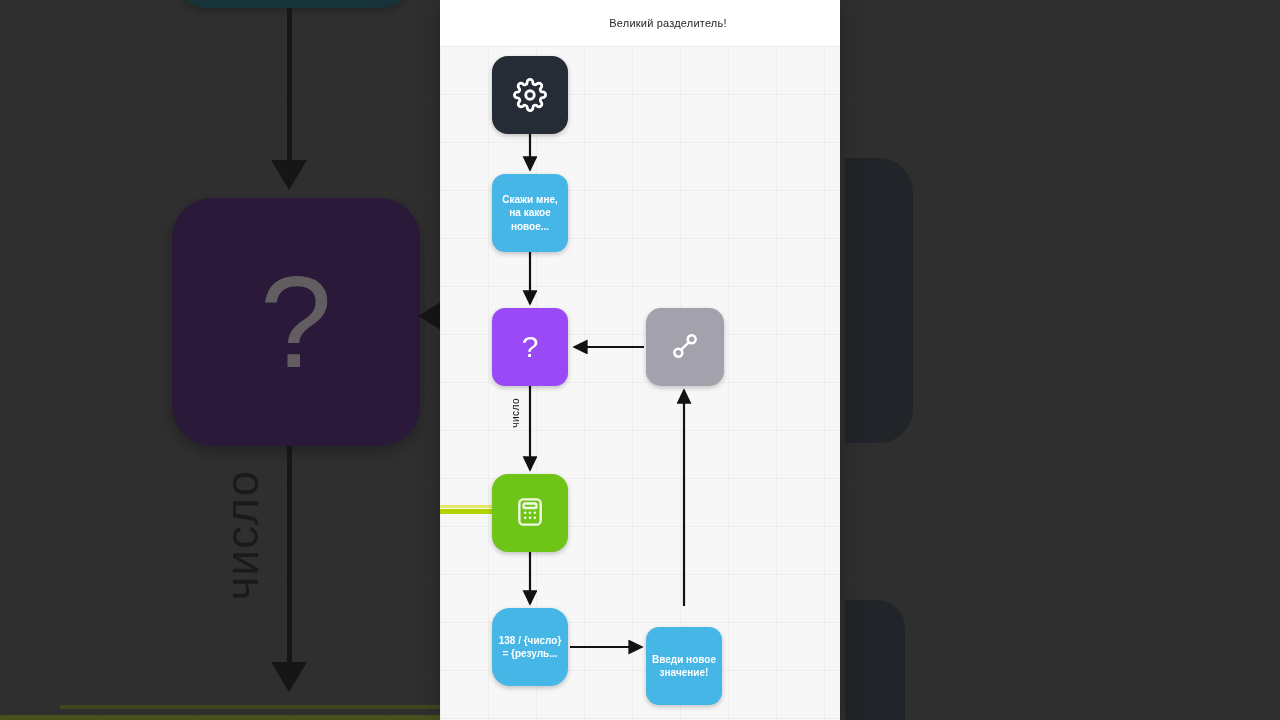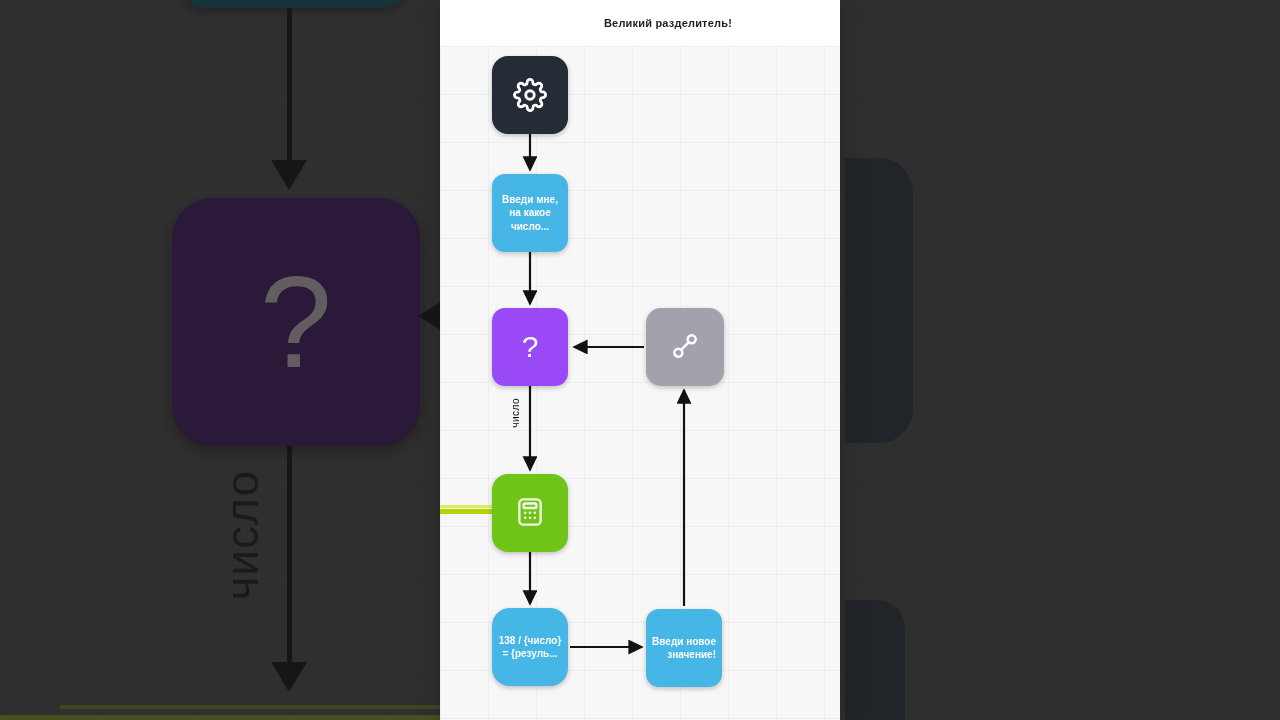--- a/index.html
+++ b/index.html
@@ -168,21 +168,21 @@
     left: 0; top: 0;
     width: 400px; height: 46px;
     background: #ffffff;
     display: flex;
     align-items: center;
     justify-content: center;
     z-index: 6;
   }
   .topbar-title {
     font-size: 11px;
-    font-weight: 700;
+    font-weight: 400;
     color: #1f1f23;
     letter-spacing: 0.2px;
     padding-left: 56px;
     text-align: center;
   }
 
   .canvas {
     position: absolute;
     left: 0; top: 46px;
     width: 400px; height: 674px;
@@ -221,21 +221,21 @@
     padding: 4px 6px;
     word-break: break-word;
   }
 
   .n-start  { left: 52px;  top: 10px;  width: 76px; height: 78px; background: #262c35; border-radius: 16px; }
   .n-say    { left: 52px;  top: 128px; width: 76px; height: 78px; background: #45b6e6; }
   .n-ask    { left: 52px;  top: 262px; width: 76px; height: 78px; background: #9a49f6; }
   .n-conn   { left: 206px; top: 262px; width: 78px; height: 78px; background: #a3a1ab; border-radius: 15px; }
   .n-calc   { left: 52px;  top: 428px; width: 76px; height: 78px; background: #6ec417; border-radius: 16px; }
   .n-result { left: 52px;  top: 562px; width: 76px; height: 78px; background: #45b6e6; border-radius: 18px; }
-  .n-again  { left: 206px; top: 563px; width: 76px; height: 78px; background: #45b6e6; text-align: right; }
+  .n-again  { left: 206px; top: 581px; width: 76px; height: 78px; background: #45b6e6; }
 
   .icon-wrap { width: 34px; height: 34px; display: block; }
 
   
   .edge-label {
     position: absolute;
     z-index: 3;
     color: #111;
     font-size: 10px;
     font-weight: 400;
@@ -331,21 +331,21 @@
       <div class="node n-start">
         <span class="icon-wrap">
           <svg viewBox="0 0 24 24" width="34" height="34" fill="none" stroke="#ffffff" stroke-width="2" stroke-linecap="round" stroke-linejoin="round">
             <path d="M19.4 15a1.65 1.65 0 0 0 .33 1.82l.06.06a2 2 0 1 1-2.83 2.83l-.06-.06a1.65 1.65 0 0 0-1.82-.33 1.65 1.65 0 0 0-1 1.51V21a2 2 0 1 1-4 0v-.09A1.65 1.65 0 0 0 9 19.4a1.65 1.65 0 0 0-1.82.33l-.06.06a2 2 0 1 1-2.83-2.83l.06-.06A1.65 1.65 0 0 0 4.6 15a1.65 1.65 0 0 0-1.51-1H3a2 2 0 1 1 0-4h.09A1.65 1.65 0 0 0 4.6 9a1.65 1.65 0 0 0-.33-1.82l-.06-.06a2 2 0 1 1 2.83-2.83l.06.06A1.65 1.65 0 0 0 9 4.6a1.65 1.65 0 0 0 1-1.51V3a2 2 0 1 1 4 0v.09a1.65 1.65 0 0 0 1 1.51 1.65 1.65 0 0 0 1.82-.33l.06-.06a2 2 0 1 1 2.83 2.83l-.06.06A1.65 1.65 0 0 0 19.4 9c.14.35.42.64.77.82H21a2 2 0 1 1 0 4h-.09a1.65 1.65 0 0 0-1.51 1z"></path>
             <circle cx="12" cy="12" r="3"></circle>
           </svg>
         </span>
       </div>
 
       <div class="node n-say">
-        <span class="node-label">Введи мне, на какое число...</span>
+        <span class="node-label">Скажи мне, на какое новое...</span>
       </div>
 
       <div class="node n-ask">
         <span class="node-label" style="font-size:30px;font-weight:400;line-height:1;">?</span>
       </div>
 
       <div class="node n-conn">
         <span class="icon-wrap">
           <svg viewBox="0 0 24 24" width="32" height="32" fill="none" stroke="#ffffff" stroke-width="1.9" stroke-linecap="round" stroke-linejoin="round">
             <circle cx="7" cy="17" r="3"></circle>

